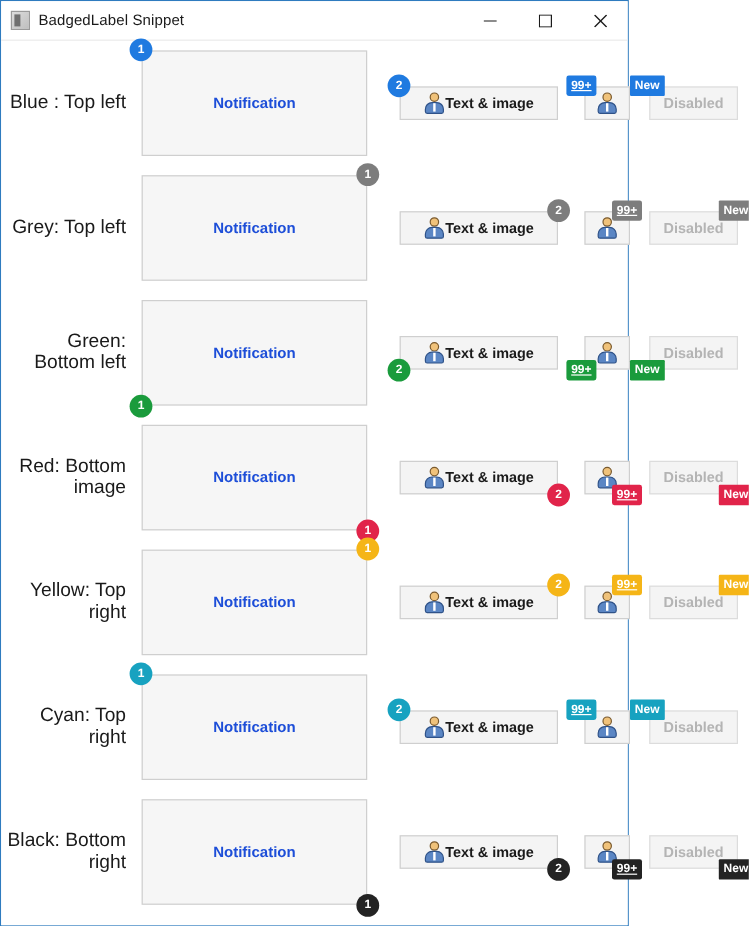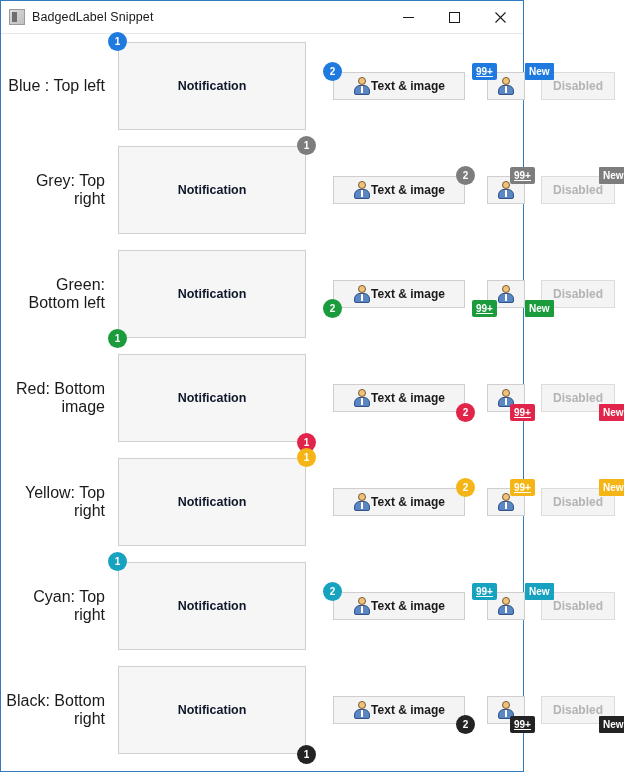--- a/index.html
+++ b/index.html
@@ -110,21 +110,21 @@
     width: 188px;
     height: 88px;
     background: #f6f6f6;
     border: 1px solid #cfcfcf;
     box-sizing: border-box;
     display: flex;
     align-items: center;
     justify-content: center;
     font-size: 12.5px;
     font-weight: bold;
-    color: #0f172a;
+    color: #1d4ed8;
   }
 
   
   .btn {
     position: absolute;
     box-sizing: border-box;
     background: #f4f4f4;
     border: 1px solid #cfcfcf;
     display: flex;
     align-items: center;
@@ -267,21 +267,21 @@
             </div>
             <div style="position:absolute;left:428px;top:38px;width:74px;height:28px;">
               <div class="btn disabled" style="left:0;top:0;width:74px;">
                 <span>Disabled</span>
               </div>
               <span class="badge rect" style="left:-16px;top:-9px;background:#1f7ae0;">New</span>
             </div>
           </div>
         </div>
         <div class="row">
-          <div class="row-label">Grey: Top right</div>
+          <div class="row-label">Grey: Top left</div>
           <div class="cells">
             <div style="position:absolute;left:5px;top:8px;width:188px;height:88px;">
               <div class="notif" style="left:0;top:0;">Notification</div>
               <span class="badge round" style="left:179px;top:-10px;background:#7d7d7d;">1</span>
             </div>
             <div style="position:absolute;left:220px;top:38px;width:132px;height:28px;">
               <div class="btn" style="left:0;top:0;width:132px;">
                 <span class="user-icon">
                   <span class="head"></span>
                   <span class="body"></span>

